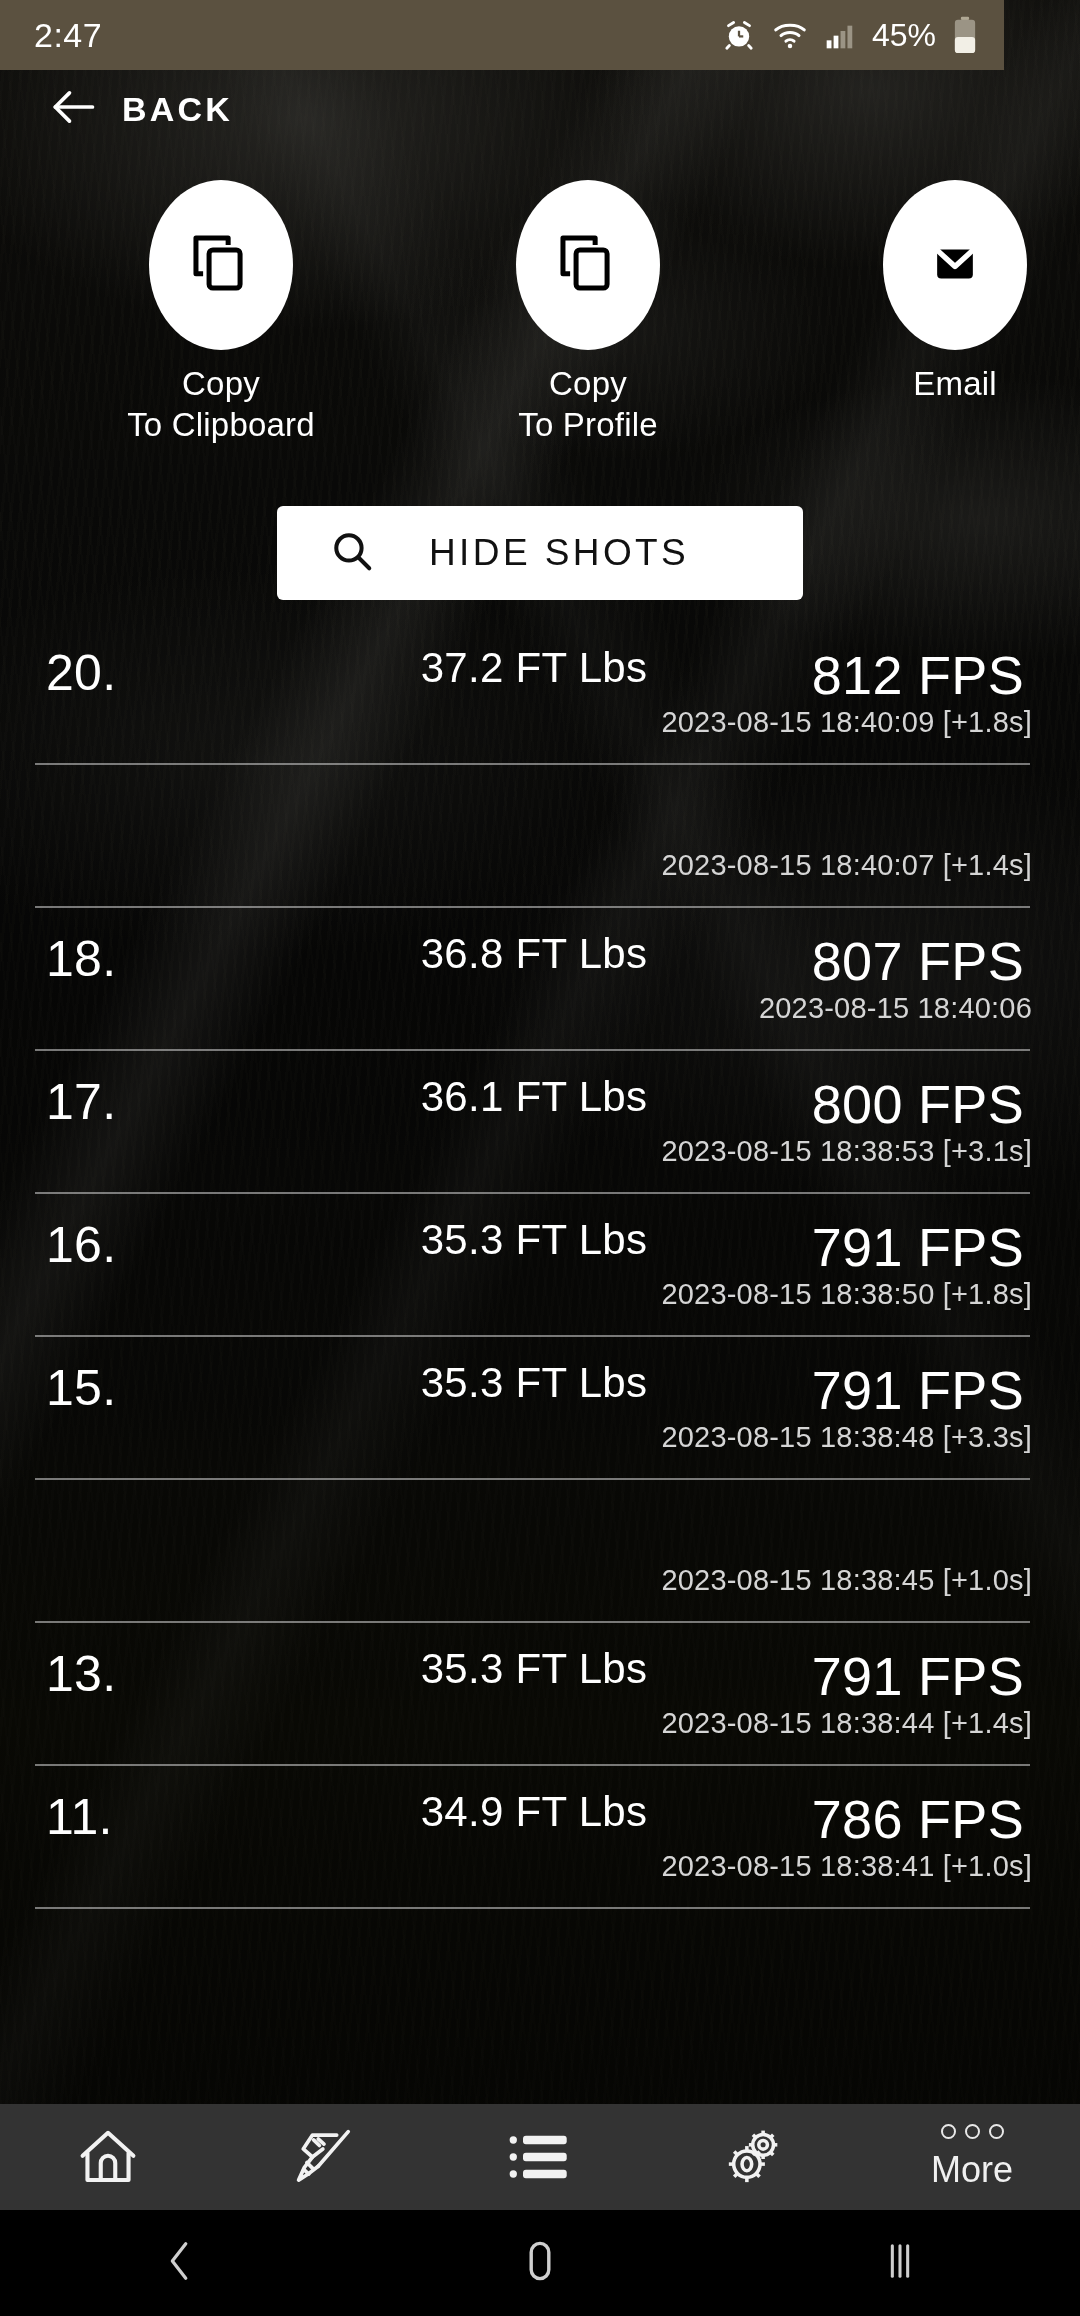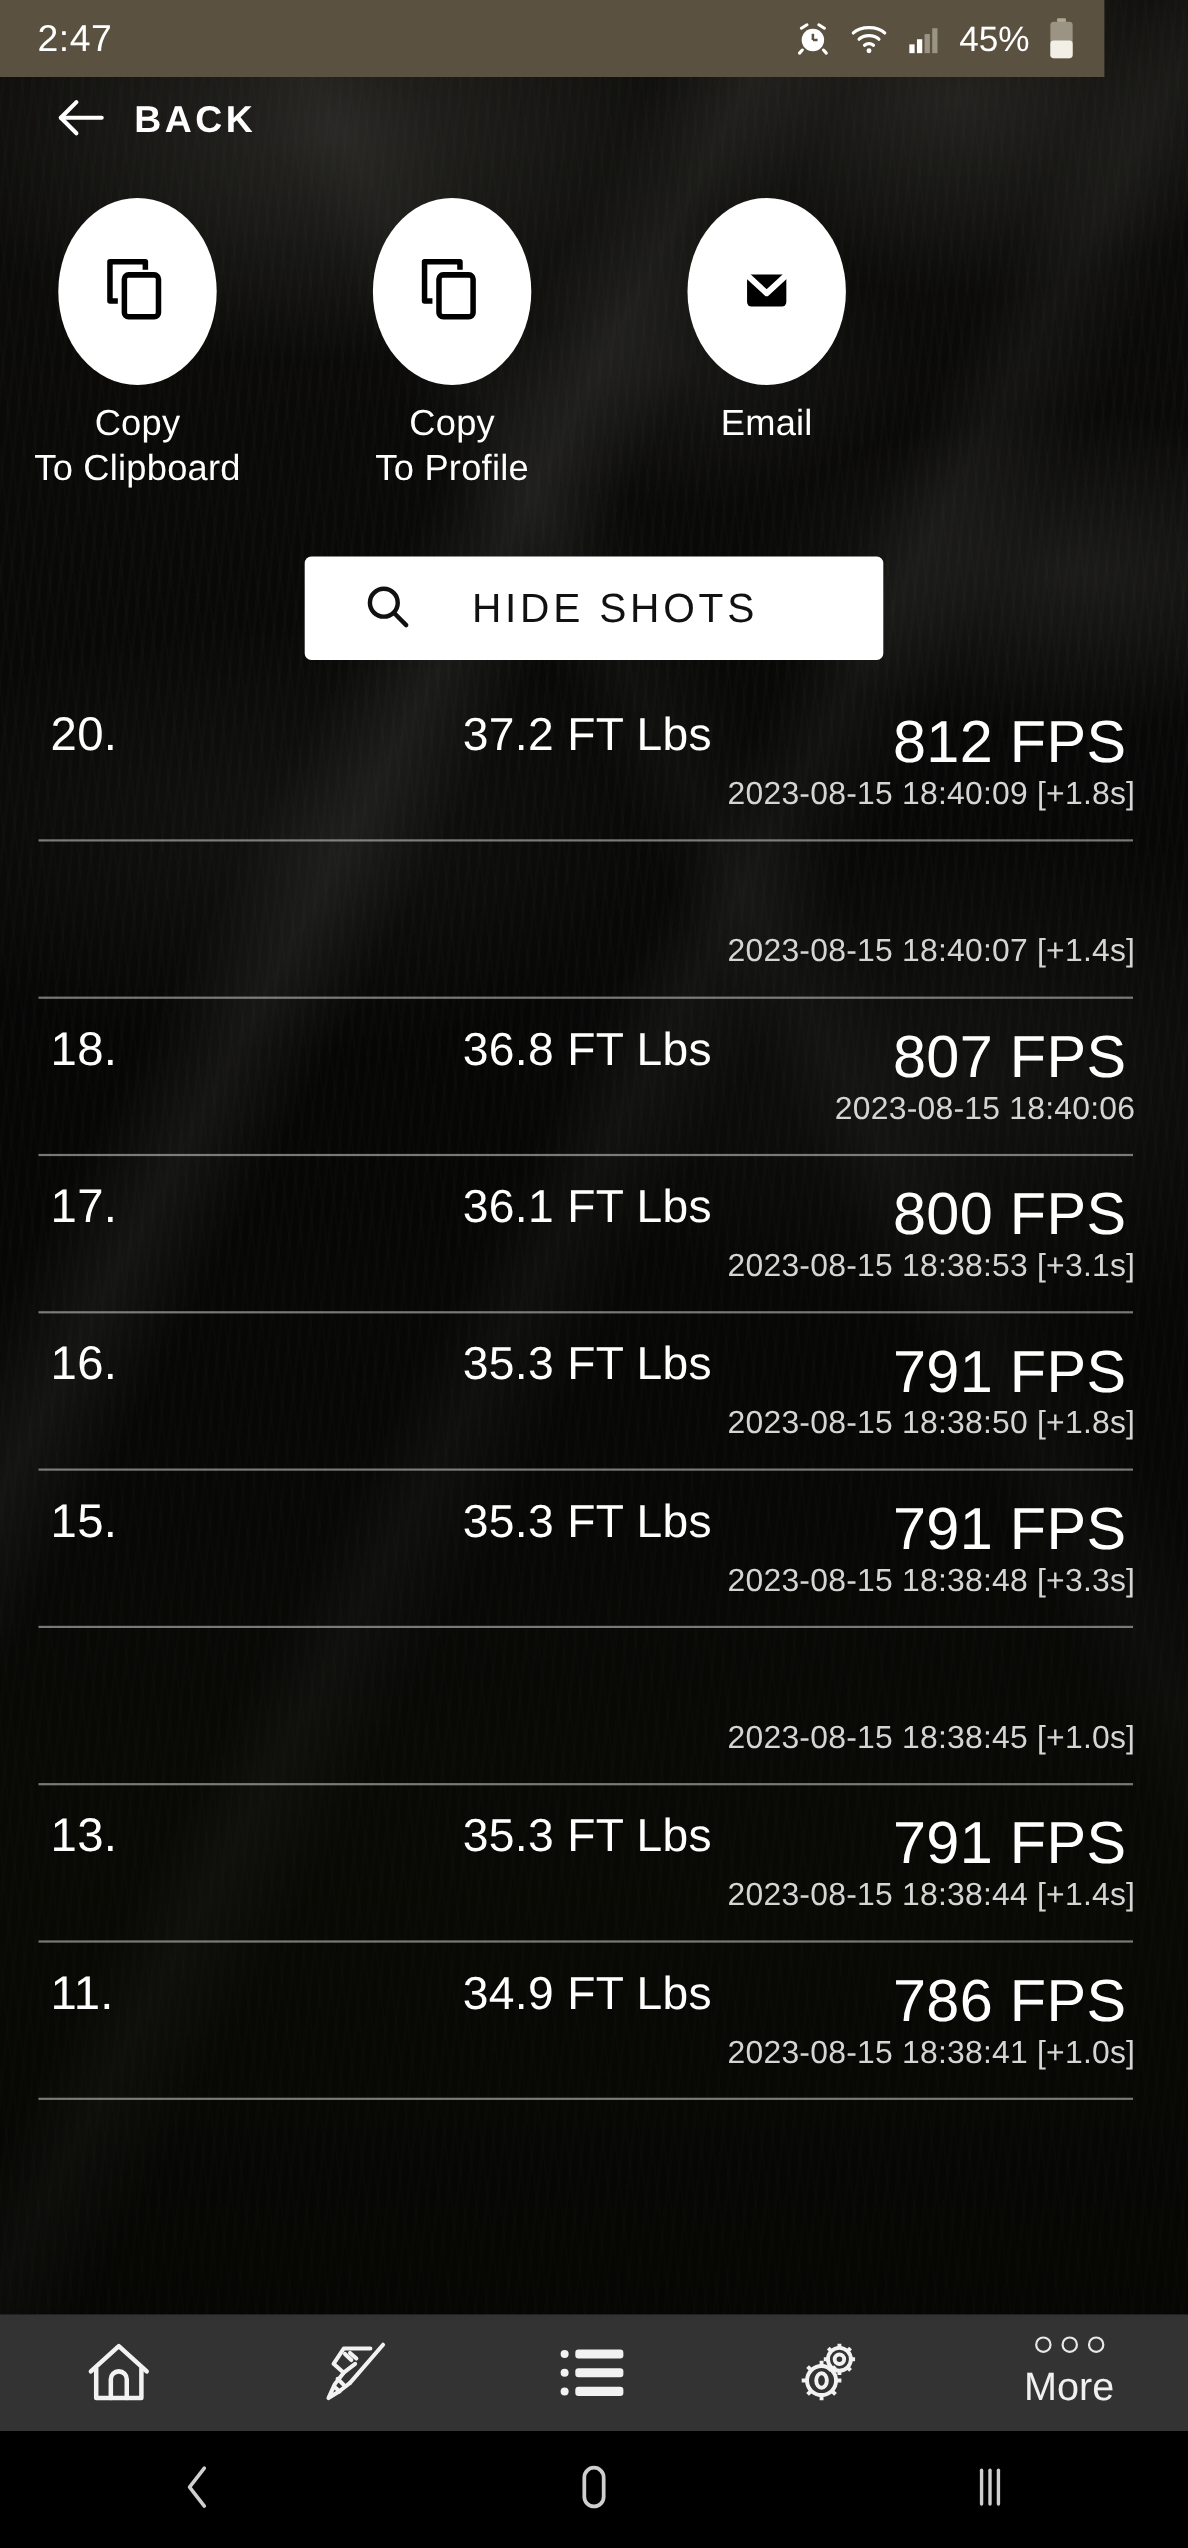--- a/index.html
+++ b/index.html
@@ -52,21 +52,21 @@
   
   .backbar {
     position:absolute; left:0; top:70px; width:1080px; height:78px;
     display:flex; align-items:center; gap:26px; padding-left:50px;
   }
   .back-label { color:#fff; font-size:34px; letter-spacing:3.2px; font-weight:700; }
 
   
   .actions {
     position:absolute; left:0; top:180px; width:1080px;
-    display:flex; justify-content:flex-start; gap:36px;
+    display:flex; justify-content:flex-end; gap:117px;
   }
   .action { width:250px; display:flex; flex-direction:column; align-items:center; }
   .action-circle {
     width:144px; height:170px; border-radius:50%;
     background:#fff; display:flex; align-items:center; justify-content:center;
   }
   .action-label {
     margin-top:14px; color:#fff; font-size:33px; line-height:1.24;
     text-align:center; letter-spacing:.2px;
   }
@@ -81,21 +81,21 @@
     color:#111; font-size:37px; letter-spacing:3.4px; font-weight:500;
   }
 
   
   .shotlist { position:absolute; left:0; top:622px; width:1080px; }
   .shot-row { position:relative; height:143px; }
   .shot-main {
     position:absolute; left:0; top:22px; width:1080px; height:54px;
   }
   .shot-index {
-    position:absolute; left:46px; top:0; color:#fff; font-size:43px; letter-spacing:.3px;
+    position:absolute; left:46px; top:0; color:#fff; font-size:50px; letter-spacing:.3px;
   }
   .shot-energy {
     position:absolute; left:0; top:0; width:1080px; text-align:center;
     color:#fff; font-size:42px; letter-spacing:.3px;
     transform:translateX(-6px);
   }
   .shot-speed {
     position:absolute; right:56px; top:0; color:#fff; font-size:54px; letter-spacing:.3px;
   }
   .shot-time {

